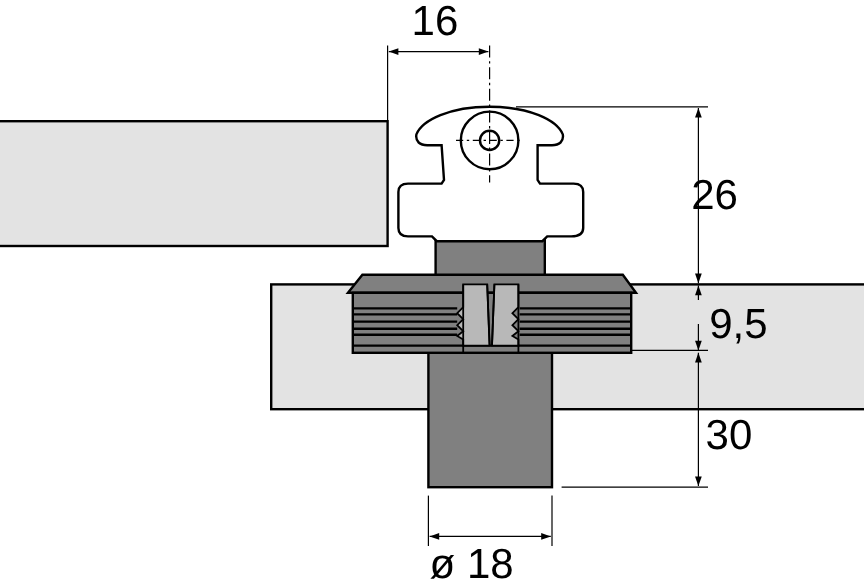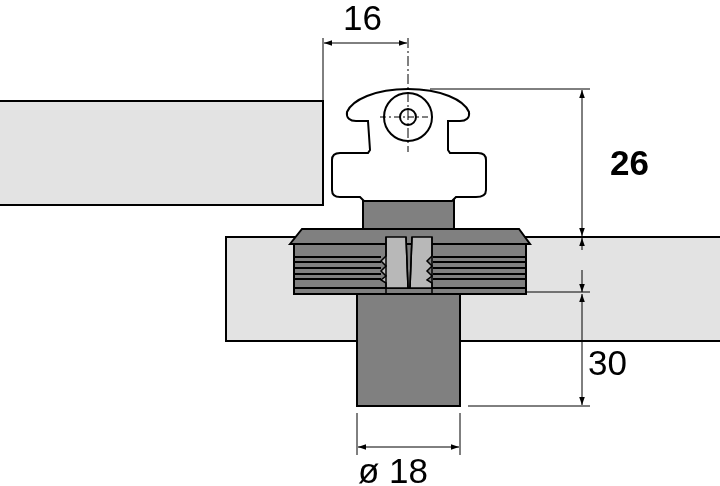--- a/index.html
+++ b/index.html
@@ -86,16 +86,17 @@
     </g>
 
     <g stroke="#000" stroke-width="1">
       <line x1="357" y1="413" x2="357" y2="455"></line>
       <line x1="460" y1="413" x2="460" y2="455"></line>
       <line x1="358" y1="447" x2="459" y2="447" marker-start="url(#arr)" marker-end="url(#arr)"></line>
     </g>
   </svg>
 
   <div class="dim-label" style="left:343px; top:0px;">16</div>
-  <div class="dim-label" style="left:610px; top:145px;font-weight:bold;">26</div>
+  <div class="dim-label" style="left:576px; top:145px;">26</div>
+  <div class="dim-label" style="left:591px; top:253px;">9,5</div>
   <div class="dim-label" style="left:588px; top:345px;">30</div>
   <div class="dim-label" style="left:358px; top:453px;">ø 18</div>
 </div>
 
 </body></html>

